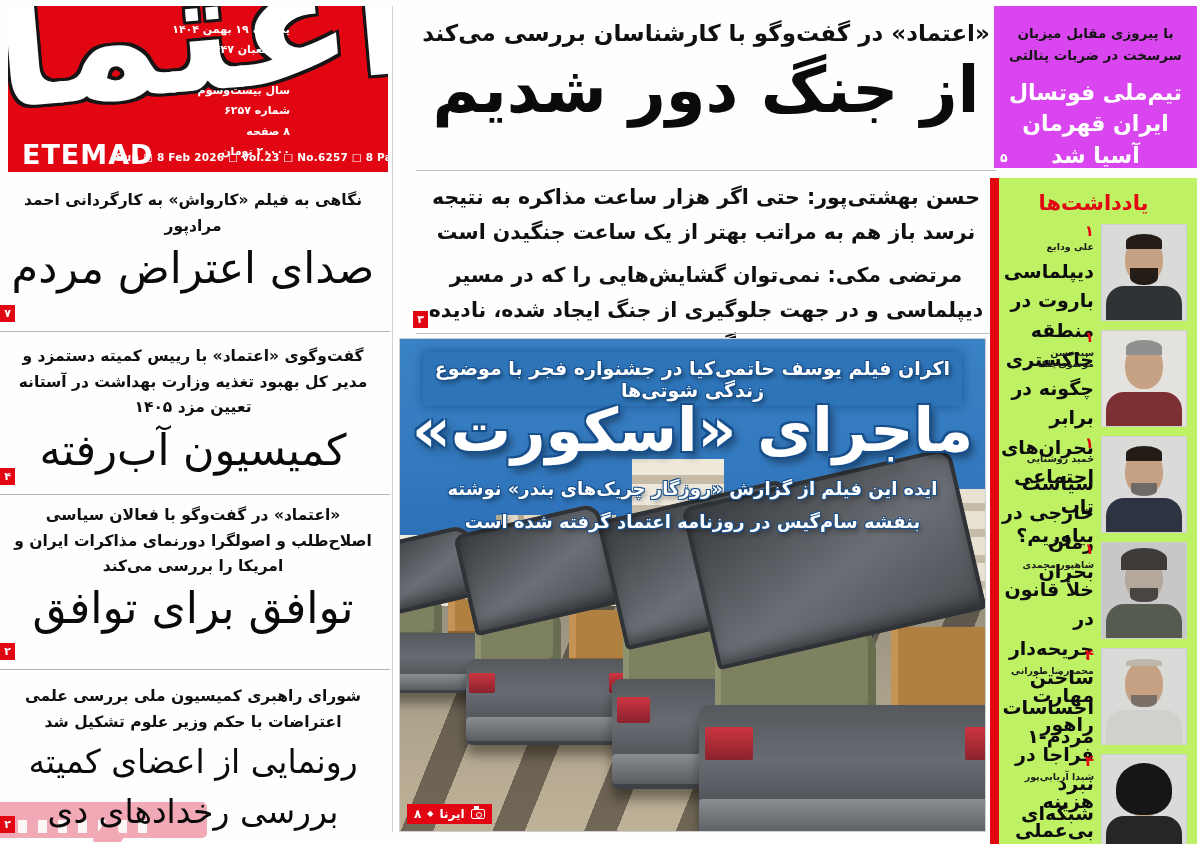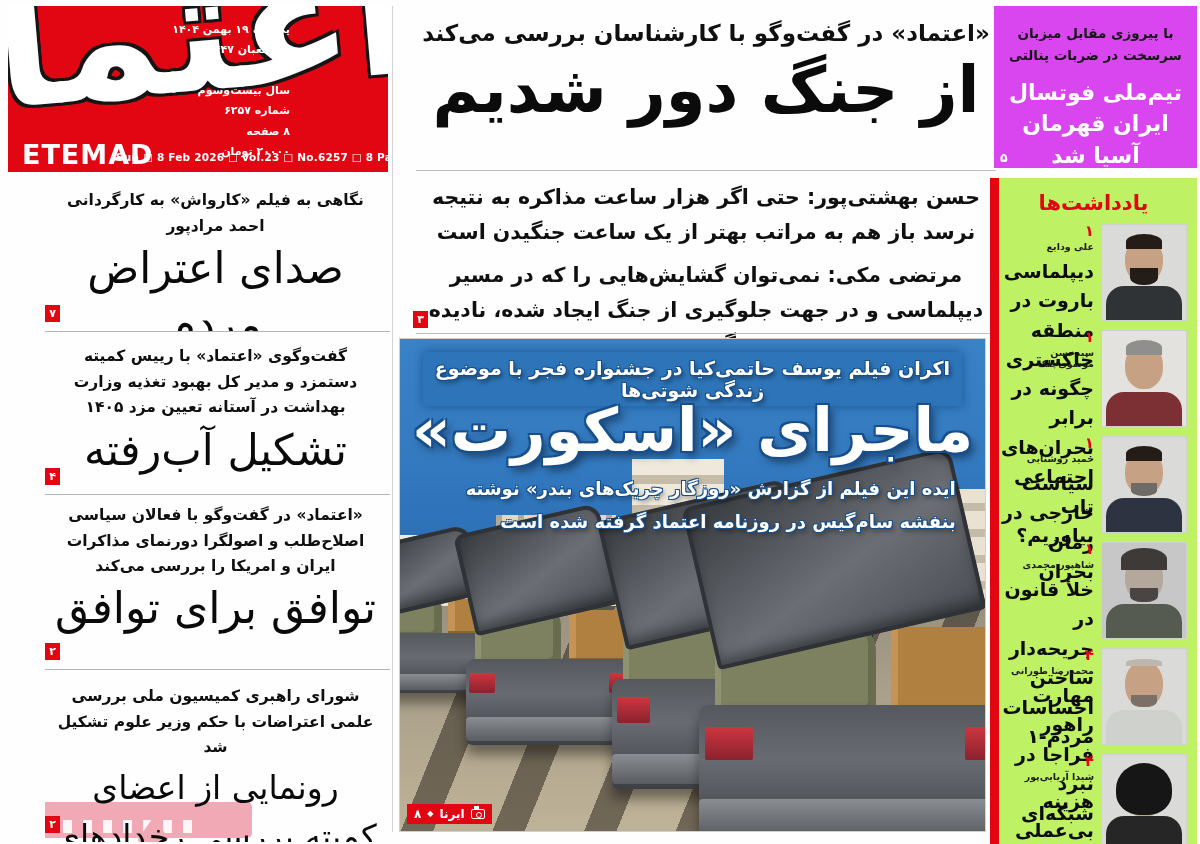--- a/index.html
+++ b/index.html
@@ -75,21 +75,21 @@
   .av5 .head::before { content:""; position:absolute; bottom:0; left:6px; right:6px; height:12px;
                        border-radius:0 0 45% 45%; background:#7a7068; }
   .av5 .torso { background:#cfd2cc; }
   .av6 .head { background:#c9a88a; top:16px; }
   .av6 .head::after { top:-8px; left:-9px; right:-9px; height:52px; border-radius:50% 50% 42% 42%;
                       background:#161616; z-index:-1; }
   .av6 .torso { background:#262626; }
 
   
   .leftcol { position:absolute; left:0; top:180px; width:390px; direction:rtl; }
-  .story { position:relative; border-bottom:1px solid #b5b5b5; text-align:center; overflow:hidden; padding:8px 12px 0 8px;margin-left:45px; }
+  .story { position:relative; border-bottom:1px solid #b5b5b5; text-align:center; overflow:hidden; padding:8px 12px 0 8px; }
   .story-kicker { font-size:15.5px; font-weight:bold; color:#101010; line-height:1.65; }
   .story-headline { font-size:43px; font-weight:400; color:#0a0a0a; line-height:1.3; margin-top:2px; }
   .story .badge { left:0; bottom:9px; }
   .story1 { height:152px; }
   .story2 { height:163px; padding-top:12px; }
   .story3 { height:175px; }
   .story3 .story-headline { font-size:44px; line-height:1.2; }
   .story4 { height:172px; border-bottom:none; padding-top:14px; }
   .story4 .story-headline { font-size:33px; line-height:1.5; position:relative; z-index:2; }
   .wm { position:absolute; left:-8px; bottom:4px; width:215px; height:36px; background:#f1a9b5;
@@ -104,21 +104,21 @@
   .photo { position:absolute; left:399px; top:338px; width:587px; height:494px; overflow:hidden;
            border:1px solid #cfcfcf;
            background:linear-gradient(180deg,#3a82c6 0%, #3379bf 26%, #2a6db4 45%, #1d5ea8 62%, #15539e 75%); }
   .ph-kicker { position:absolute; top:13px; left:4%; width:92%; z-index:20; background:#2d74b8;
                box-shadow:0 0 10px rgba(23,80,140,.9); padding:5px 4px; text-align:center; direction:rtl;
                color:#fff; font-size:19px; font-weight:900;
                text-shadow:1px 1px 0 #174f8c, -1px -1px 0 #174f8c, 1px -1px 0 #174f8c, -1px 1px 0 #174f8c, 2px 3px 4px rgba(0,0,0,.45); }
   .ph-headline { position:absolute; top:56px; left:0; width:100%; z-index:20; text-align:center; direction:rtl;
                  color:#fff; font-size:60px; font-weight:900;
                  text-shadow:2px 2px 0 #174f8c, -2px -2px 0 #174f8c, 2px -2px 0 #174f8c, -2px 2px 0 #174f8c, 4px 5px 8px rgba(0,0,0,.5); }
-  .ph-sub { position:absolute; top:133px; left:5%; width:90%; z-index:20; text-align:right; direction:rtl;
+  .ph-sub { position:absolute; top:133px; left:5%; width:90%; z-index:20; text-align:center; direction:rtl;
             color:#fff; font-size:18px; font-weight:900; line-height:1.85;
             text-shadow:1px 1px 0 #174f8c, -1px -1px 0 #174f8c, 1px -1px 0 #174f8c, -1px 1px 0 #174f8c, 2px 3px 5px rgba(0,0,0,.45); }
 
   .bldg { position:absolute; z-index:2; }
   .b1 { left:0; top:196px; width:120px; height:120px; background:#ece4d4;
         box-shadow: inset -14px 0 0 #d8cdb8, inset 0 18px 0 #f3ecdd; }
   .b2 { left:96px; top:176px; width:120px; height:140px; background:#e2d8c4;
         background-image:repeating-linear-gradient(90deg, rgba(90,80,60,.35) 0 6px, transparent 6px 22px);
         background-size:100% 26px; background-position:0 34px; background-repeat:repeat-y; }
   .b3 { left:232px; top:120px; width:92px; height:150px; background:#efe9dc;
@@ -292,21 +292,21 @@
 
     <div class="story story1">
       <div class="story-kicker">نگاهی به فیلم «کارواش» به کارگردانی احمد مرادپور</div>
       <div class="story-headline">صدای اعتراض مردم</div>
 
       <span class="badge">۷</span>
     </div>
 
     <div class="story story2">
       <div class="story-kicker">گفت‌وگوی «اعتماد» با رییس کمیته دستمزد و مدیر کل بهبود تغذیه وزارت بهداشت در آستانه تعیین مزد ۱۴۰۵</div>
-      <div class="story-headline">تشکیل آب‌رفته</div>
+      <div class="story-headline">کمیسیون آب‌رفته</div>
       <span class="badge">۴</span>
     </div>
 
     <div class="story story3">
       <div class="story-kicker">«اعتماد» در گفت‌وگو با فعالان سیاسی اصلاح‌طلب و اصولگرا دورنمای مذاکرات ایران و امریکا را بررسی می‌کند</div>
       <div class="story-headline">توافق برای توافق</div>
 
       <span class="badge">۲</span>
     </div>
 

